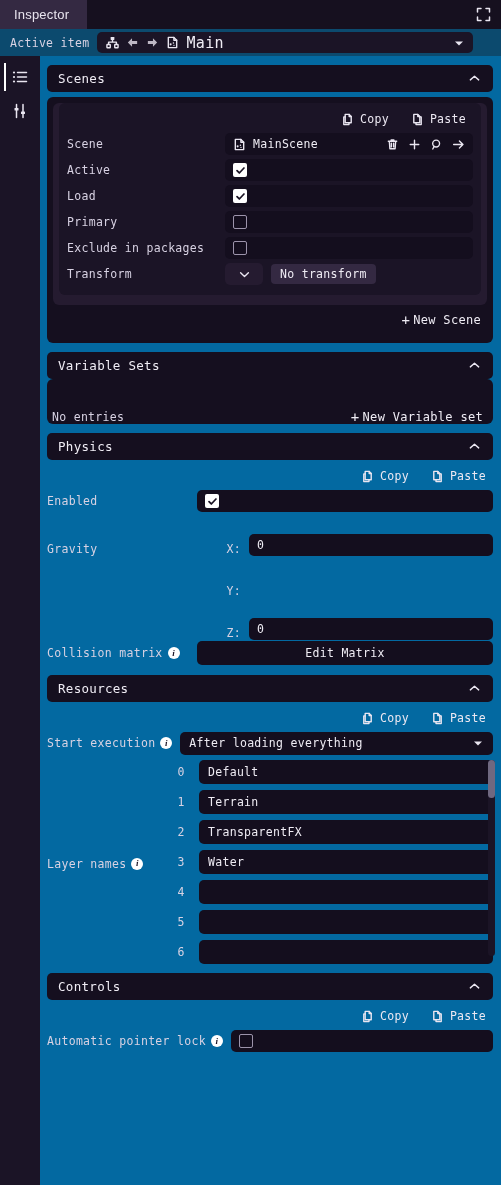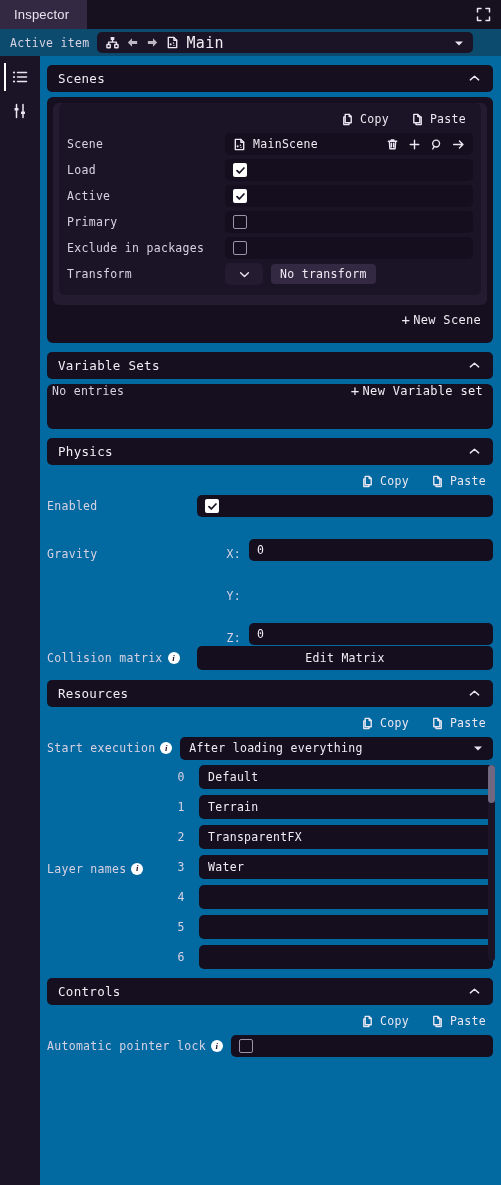--- a/index.html
+++ b/index.html
@@ -254,24 +254,23 @@
     font-size: 12px;
     color: #f0edf5;
     letter-spacing: .3px;
   }
   .link-btn .plus { font-size: 14px; line-height: 1; }
 
   
   .vs-card {
     background: #150f1f;
     border-radius: 6px;
-    margin-top: 5px;
     height: 45px;
     display: flex;
-    align-items: flex-start;
+    align-items: flex-end;
     padding: 0 10px 0 5px;
   }
   .vs-empty {
     flex: 1;
     font-size: 11.5px;
     color: #d8d2e3;
     letter-spacing: .3px;
   }
 
   
@@ -544,32 +543,32 @@
                 <span>
                   <svg width="13" height="13" viewBox="0 0 14 14">
                       <path class="ico" d="M1.8 7h10M8 3.2 11.8 7 8 10.8"></path>
                     </svg>
                 </span>
               </span>
             </div>
           </div>
 
           <div class="prow">
-            <span class="plabel" style="width:150px">Load</span>
+            <span class="plabel" style="width:150px">Active</span>
             <div class="pfield">
               <span class="cb on">
                 <svg width="11" height="11" viewBox="0 0 12 12">
                     <path d="M2.2 6.2 L4.7 8.7 L9.8 3.3" stroke="#1a1324" stroke-width="1.9" fill="none" stroke-linecap="round" stroke-linejoin="round"></path>
                   </svg>
               </span>
             </div>
           </div>
 
           <div class="prow">
-            <span class="plabel" style="width:150px">Active</span>
+            <span class="plabel" style="width:150px">Load</span>
             <div class="pfield">
               <span class="cb on">
                 <svg width="11" height="11" viewBox="0 0 12 12">
                     <path d="M2.2 6.2 L4.7 8.7 L9.8 3.3" stroke="#1a1324" stroke-width="1.9" fill="none" stroke-linecap="round" stroke-linejoin="round"></path>
                   </svg>
               </span>
             </div>
           </div>
 
           <div class="prow">

